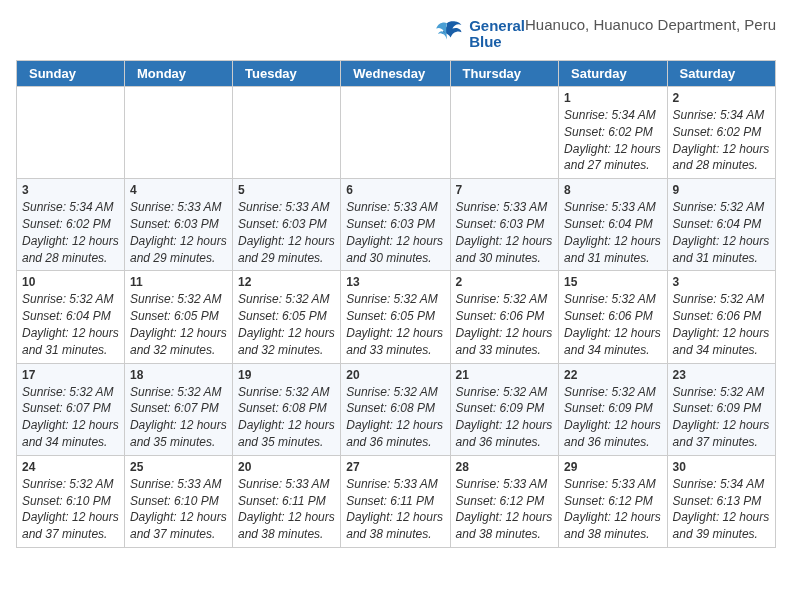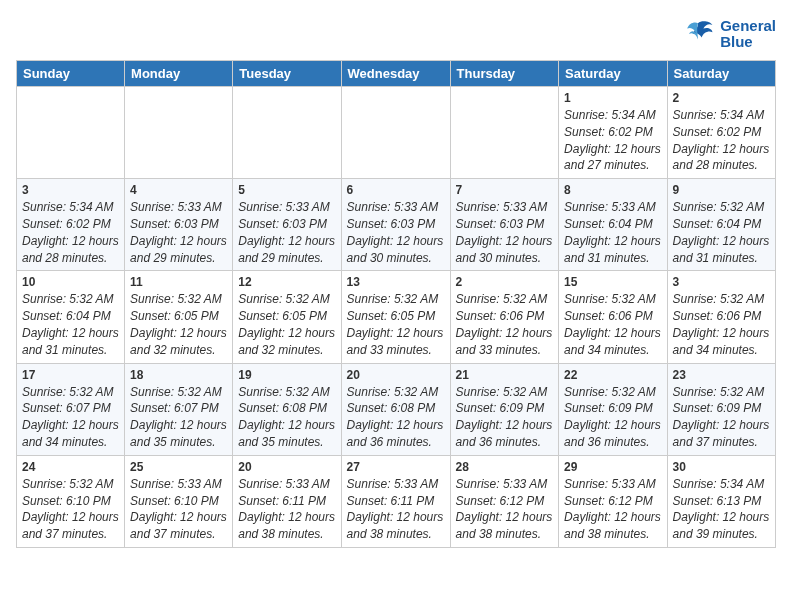--- a/index.html
+++ b/index.html
@@ -41,21 +41,21 @@
       width: 100%;
       border-collapse: collapse;
       border: 1px solid #ccc;
     }
     .calendar th {
       background-color: #2e75b6;
       color: #fff;
       font-size: 13px;
       font-weight: bold;
       text-align: left;
-      padding: 5px 6px;
+      padding: 5px 12px;
       border: 1px solid #ccc;
     }
     .calendar td {
       vertical-align: top;
       border: 1px solid #ccc;
       padding: 4px 5px;
       width: 110px;
       min-height: 80px;
       font-size: 10.5px;
       color: #333;
@@ -93,20 +93,21 @@
       <path d="M20 8 C16 6, 10 8, 8 14 C12 12, 16 14, 18 20 C16 16, 12 16, 10 20 C14 18, 18 20, 20 26 C20 20, 18 16, 20 8Z" fill="#4a9fd4"></path>
     </svg>
     <div>
       <div style="font-size:15px; font-weight:bold; color:#333; line-height:1.1;">
         <span style="color:#1a5fa8;">General</span>
       </div>
       <div style="font-size:15px; font-weight:bold; color:#1a5fa8; line-height:1.1;">Blue</div>
     </div>
   </div>
   <div class="title-block">
+    <div class="location">Huanuco, Huanuco Department, Peru</div>
   </div>
 </div>
 
 <table class="calendar">
   <thead>
     <tr>
     <th>Sunday</th>
         <th>Monday</th>
         <th>Tuesday</th>
         <th>Wednesday</th>

